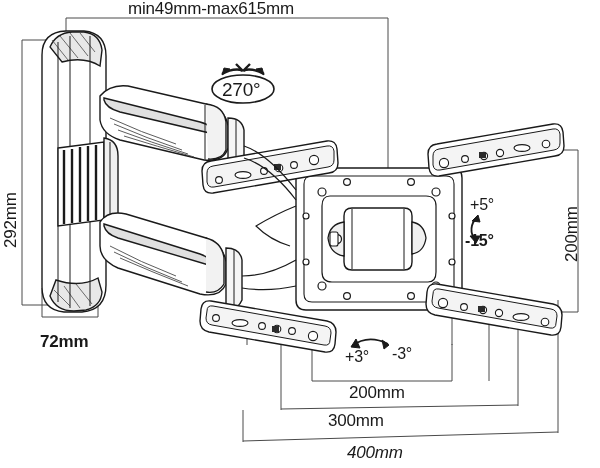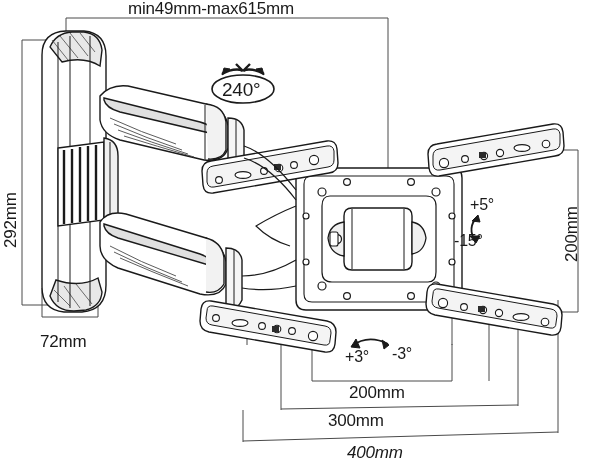--- a/index.html
+++ b/index.html
@@ -253,33 +253,33 @@
       <path d="M352,346 Q368,334 388,344" fill="none" stroke="#1a1a1a" stroke-width="1.8"></path>
       <polygon points="351,347 356,339 360,348"></polygon>
       <polygon points="389,345 382,340 384,349"></polygon>
     </g>
   </svg>
 
   <div class="dimtext" style="left:128px; top:-1px;">min49mm-max615mm</div>
 
   <div class="dimtext vert" style="left:1px; top:248px;">292mm</div>
 
-  <div class="dimtext" style="left:40px; top:332px;">72mm</div>
+  <div class="dimtext" style="left:40px; top:332px;font-weight:bold;">72mm</div>
 
   <div class="dimtext vert" style="left:562px; top:262px;">200mm</div>
 
   <div class="dimtext" style="left:349px; top:383px;">200mm</div>
 
   <div class="dimtext" style="left:328px; top:411px;">300mm</div>
 
   <div class="dimtext" style="left:347px; top:443px;font-style:italic;">400mm</div>
 
-  <div class="dimtext" style="left:222px; top:79px; font-size:19px;">240°</div>
+  <div class="dimtext" style="left:222px; top:79px; font-size:19px;">270°</div>
 
   <div class="dimtext small" style="left:470px; top:196px;">+5°</div>
 
-  <div class="dimtext small" style="left:454px; top:232px;">-15°</div>
+  <div class="dimtext small" style="left:465px; top:232px;font-weight:bold;">-15°</div>
 
   <div class="dimtext small" style="left:345px; top:348px;">+3°</div>
 
   <div class="dimtext small" style="left:392px; top:345px;">-3°</div>
 
 </div>
 
 </body></html>

